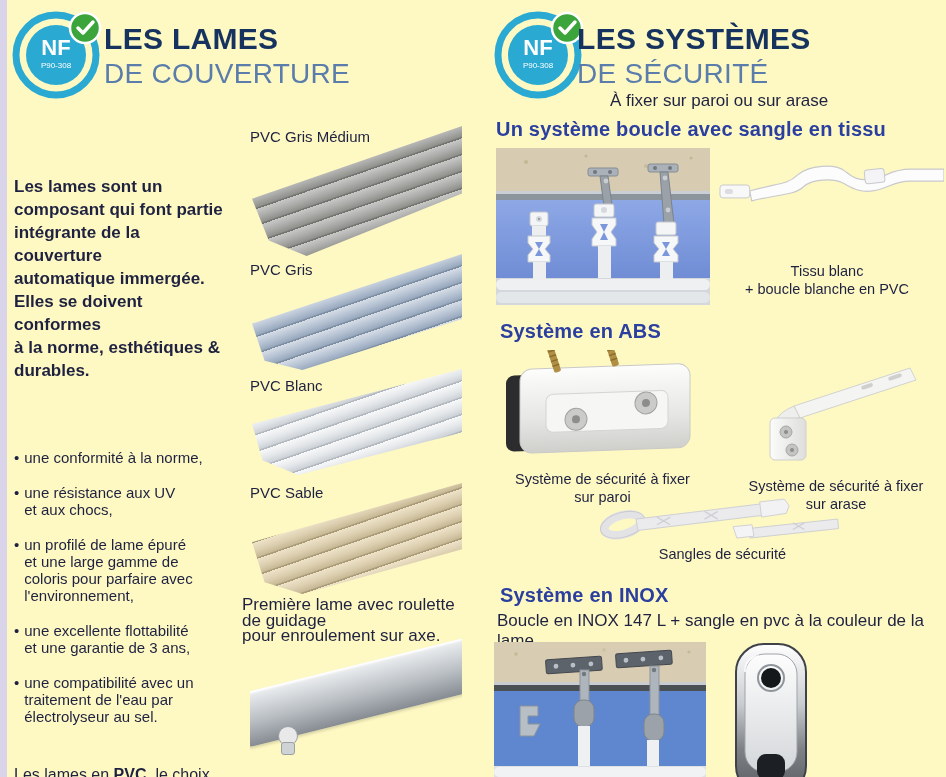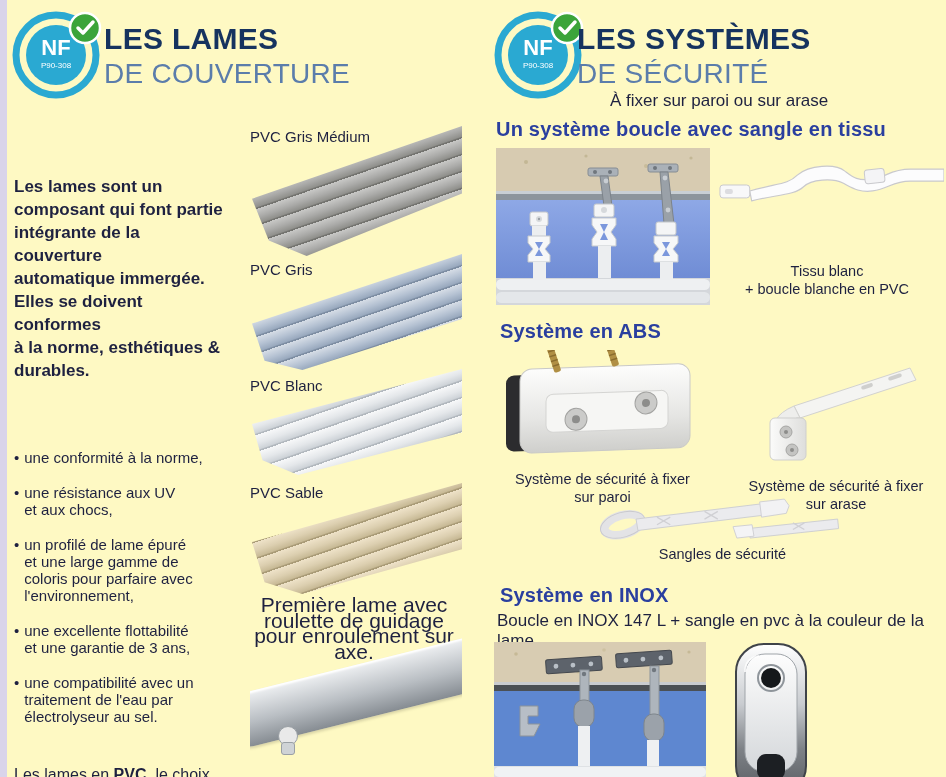--- a/index.html
+++ b/index.html
@@ -12,21 +12,21 @@
   .subtitle{font-size:17px;color:#1e2140;}
   .sec-head{font-size:20px;font-weight:bold;color:#2a3f9f;letter-spacing:.2px;}
   .intro{width:216px;font-size:17px;font-weight:bold;line-height:23px;white-space:pre-line;}
   .choice{width:224px;font-size:16px;line-height:22px;white-space:pre-line;}
   .bullets{width:218px;font-size:15px;line-height:17px;}
   .bullet{display:flex;margin-bottom:18px;white-space:pre-line;}
   .bullet::before{content:"\2022";margin-right:5px;}
   .cutoff{font-size:16px;white-space:nowrap;}
   .lame-label{font-size:15px;color:#1e2140;z-index:3;}
   .caption{font-size:14.5px;color:#1e2140;line-height:18px;text-align:center;}
-  .gallery-caption{width:224px;font-size:21px;line-height:15.5px;color:#1e2140;text-align:center;}
+  .gallery-caption{width:224px;font-size:17px;line-height:15.5px;color:#1e2140;}
   .ribbon{z-index:1;}
   .r1{background:repeating-linear-gradient(161deg,#c8c8c6 0px,#aaaaa8 8px,#90908c 14px,#73736f 15px,#73736f 16px);
       clip-path:polygon(0 56%,100% 0%,100% 52%,26% 100%,8% 88%);}
   .r2{background:repeating-linear-gradient(161deg,#d6dde6 0px,#b4c1d2 8px,#99a9be 14px,#7d8da2 15px,#7d8da2 16px);
       clip-path:polygon(0 60%,100% 0%,100% 56%,24% 100%,6% 92%);}
   .r3{background:repeating-linear-gradient(161deg,#f7f8f9 0px,#e4e7ea 8px,#ced3d8 14px,#b2b8be 15px,#b2b8be 16px);
       clip-path:polygon(0 52%,100% 0%,100% 60%,22% 100%,5% 86%);}
   .r4{background:repeating-linear-gradient(161deg,#eee2c8 0px,#dccfb0 8px,#c8ba96 14px,#a99b77 15px,#a99b77 16px);
       clip-path:polygon(0 56%,100% 6%,100% 62%,24% 100%,6% 90%);}
   .roller-box{width:212px;height:142px;overflow:hidden;}

